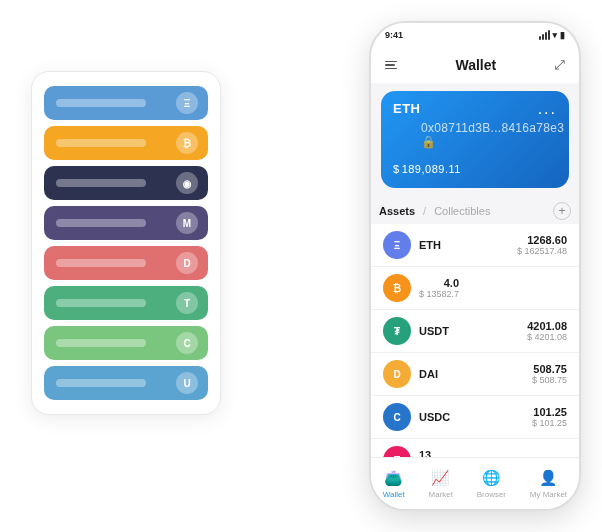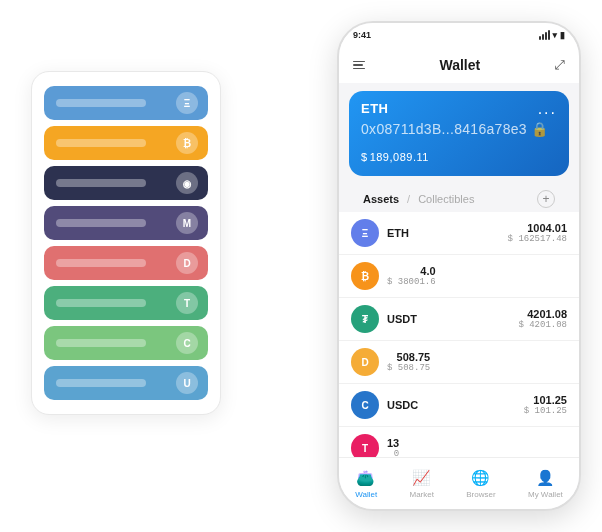--- a/index.html
+++ b/index.html
@@ -68,21 +68,21 @@
       height: 8px;
       background: rgba(255,255,255,0.35);
       border-radius: 4px;
     }
 
     
     .phone {
       position: absolute;
       right: 10px;
       top: 10px;
-      width: 244px;
+      width: 212px;
       height: 490px;
       background: #f5f5f7;
       border-radius: 36px;
       border: 2px solid #ddd;
       box-shadow: 0 8px 30px rgba(0,0,0,0.15);
       overflow: hidden;
       display: flex;
       flex-direction: column;
     }
 
@@ -152,44 +152,45 @@
       letter-spacing: 0.5px;
     }
 
     .eth-card-dots {
       font-size: 16px;
       letter-spacing: 2px;
       line-height: 1;
     }
 
     .eth-card-address {
-      font-size: 14px;
+      font-size: 12px;
       opacity: 0.75;
       margin-bottom: 8px;
       letter-spacing: 0.3px;
+      margin-left: 28px;
     }
 
     .eth-card-balance {
       font-size: 18px;
       font-weight: 700;
       letter-spacing: 0.5px;
     }
 
     .eth-card-balance span {
       font-size: 11px;
       font-weight: 400;
       margin-right: 2px;
     }
 
     
     .assets-header {
       display: flex;
       align-items: center;
       justify-content: space-between;
-      padding: 6px 24px 4px;
+      padding: 6px 8px 4px;
       flex-shrink: 0;
       background: #f5f5f7;
     }
 
     .assets-tabs {
       display: flex;
       gap: 8px;
       align-items: center;
     }
 
@@ -263,21 +264,20 @@
 
     .asset-amount-main {
       font-size: 11px;
       font-weight: 600;
       color: #1a1a1a;
     }
 
     .asset-amount-usd {
       font-size: 9px;
       color: #999;
-      font-family: Liberation Mono, monospace;
     }
 
     
     .phone-nav {
       background: #fff;
       height: 52px;
       display: flex;
       align-items: center;
       justify-content: space-around;
       border-top: 1px solid #eee;
@@ -425,41 +425,42 @@
         </div>
         <div class="assets-add">+</div>
       </div>
 
       <div class="asset-list">
 
       <div class="asset-item">
             <div class="asset-icon" style="background: rgb(98, 126, 234);">Ξ</div>
             <span class="asset-name">ETH</span>
             <div class="asset-amounts">
-              <div class="asset-amount-main">1004.01</div>
+              <div class="asset-amount-main">1268.60</div>
               <div class="asset-amount-usd">$ 162517.48</div>
             </div>
           </div>
           <div class="asset-item">
             <div class="asset-icon" style="background: rgb(247, 147, 26);">₿</div>
             <div class="asset-amounts">
               <div class="asset-amount-main">4.0</div>
-              <div class="asset-amount-usd">$ 38001.6</div>
+              <div class="asset-amount-usd">$ 13582.7</div>
             </div>
           </div>
           <div class="asset-item">
             <div class="asset-icon" style="background: rgb(38, 161, 123);">₮</div>
             <span class="asset-name">USDT</span>
             <div class="asset-amounts">
               <div class="asset-amount-main">4201.08</div>
               <div class="asset-amount-usd">$ 4201.08</div>
             </div>
           </div>
           <div class="asset-item">
             <div class="asset-icon" style="background: rgb(245, 172, 55);">D</div>
+            <span class="asset-name">DAI</span>
             <div class="asset-amounts">
               <div class="asset-amount-main">508.75</div>
               <div class="asset-amount-usd">$ 508.75</div>
             </div>
           </div>
           <div class="asset-item">
             <div class="asset-icon" style="background: rgb(39, 117, 202);">C</div>
             <span class="asset-name">USDC</span>
             <div class="asset-amounts">
               <div class="asset-amount-main">101.25</div>
@@ -486,19 +487,19 @@
         <div class="nav-item">
           <div class="nav-icon" style="font-size: 15px;">📈</div>
           <div class="nav-label">Market</div>
         </div>
         <div class="nav-item">
           <div class="nav-icon" style="font-size: 15px;">🌐</div>
           <div class="nav-label">Browser</div>
         </div>
         <div class="nav-item">
           <div class="nav-icon" style="font-size: 15px;">👤</div>
-          <div class="nav-label">My Wallet</div>
+          <div class="nav-label">My Market</div>
         </div>
       </div>
 
   </div>
 
 </div>
 
 </body></html>

